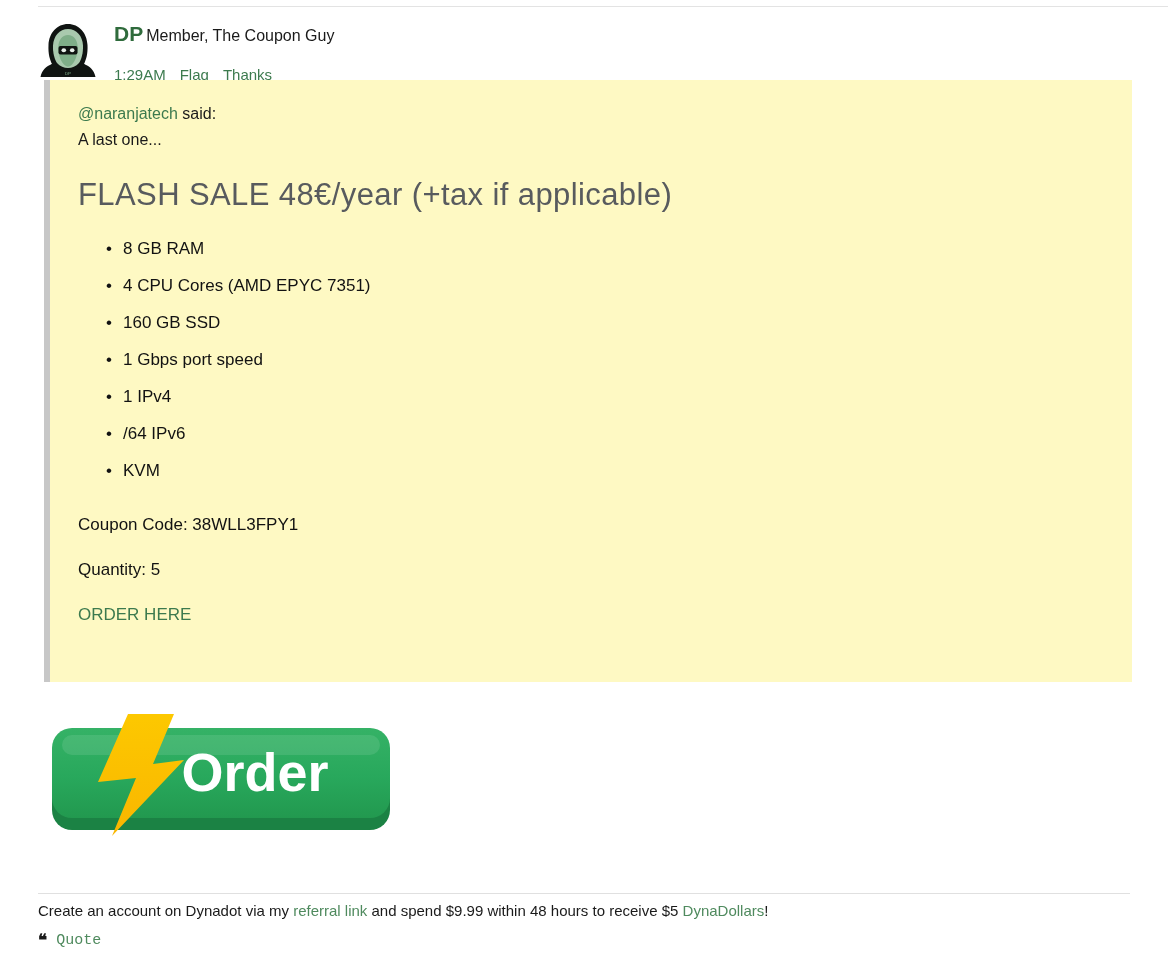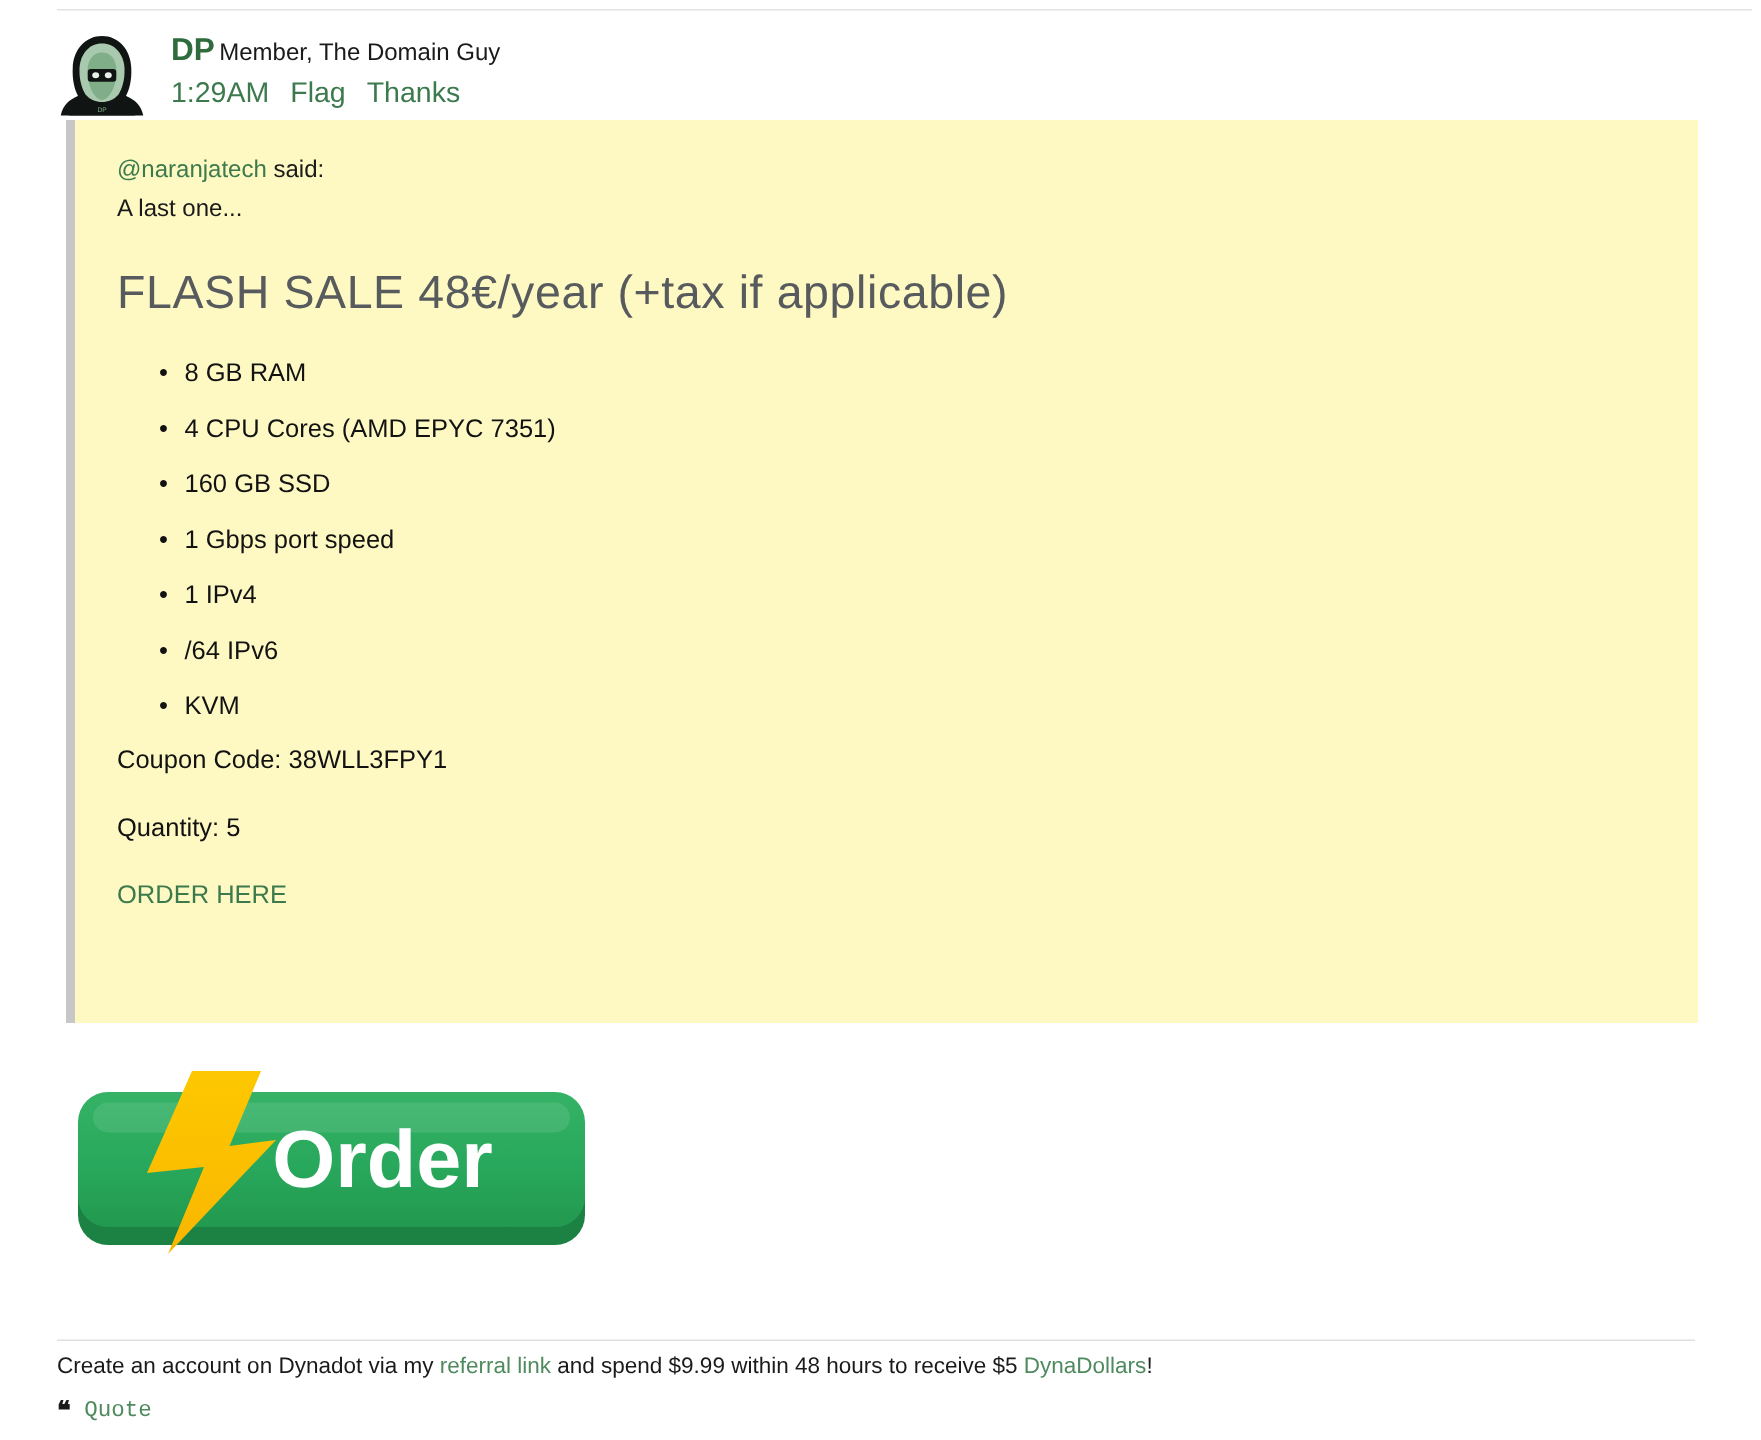--- a/index.html
+++ b/index.html
@@ -56,22 +56,22 @@
     font-weight: bold;
     font-size: 21px;
   }
   .user-title {
     color: #1a1a1a;
     font-size: 16px;
     font-weight: normal;
     margin-left: 3px;
   }
   .meta-row {
-    margin-top: 5px;
-    font-size: 19px;
+    margin-top: 17px;
+    font-size: 15px;
     line-height: 19px;
     white-space: nowrap;
     color: #3c7a4e;
   }
   .meta-row .meta-item { color: #3c7a4e; cursor: pointer; }
   .meta-row .meta-item + .meta-item { margin-left: 14px; }
   .meta-row .meta-time { cursor: default; }
 
   
   .quote-block {
@@ -123,21 +123,21 @@
     left: 28px;
     color: #121212;
     font-size: 17px;
   }
 
   .kv-line {
     font-size: 17px;
     line-height: 24px;
     color: #121212;
   }
-  .kv-coupon { margin-top: 6px; }
+  .kv-coupon { margin-top: 24px; }
   .kv-qty { margin-top: 21px; }
 
   .order-link {
     display: inline-block;
     margin-top: 21px;
     font-size: 17px;
     line-height: 24px;
     color: #3c7a4e;
     text-decoration: none;
     cursor: pointer;
@@ -213,21 +213,21 @@
         <ellipse cx="34.2" cy="30.2" rx="2.3" ry="2" fill="#e9f0ea"></ellipse>
 
         <path d="M14 44 C8 46.5 4 50 2.5 57 L57.5 57 C56 50 52 46.5 46 44 C41.5 49 37 51 30 51 C23 51 18.5 49 14 44 Z" fill="#101412"></path>
 
         <text x="30" y="54.5" font-size="4.4" text-anchor="middle" fill="#7fae89" font-family="Liberation Sans, sans-serif">DP</text>
       </svg>
     </div>
 
     <div class="head-text">
       <div class="name-row">
-        <span class="username">DP</span><span class="user-title">Member, The Domain Guy</span>
+        <span class="username">DP</span><span class="user-title">Member, The Coupon Guy</span>
       </div>
       <div class="meta-row">
         <span class="meta-item meta-time">1:29AM</span><span class="meta-item">Flag</span><span class="meta-item">Thanks</span>
       </div>
     </div>
 
   </div>
 
   <div class="quote-block">
 

